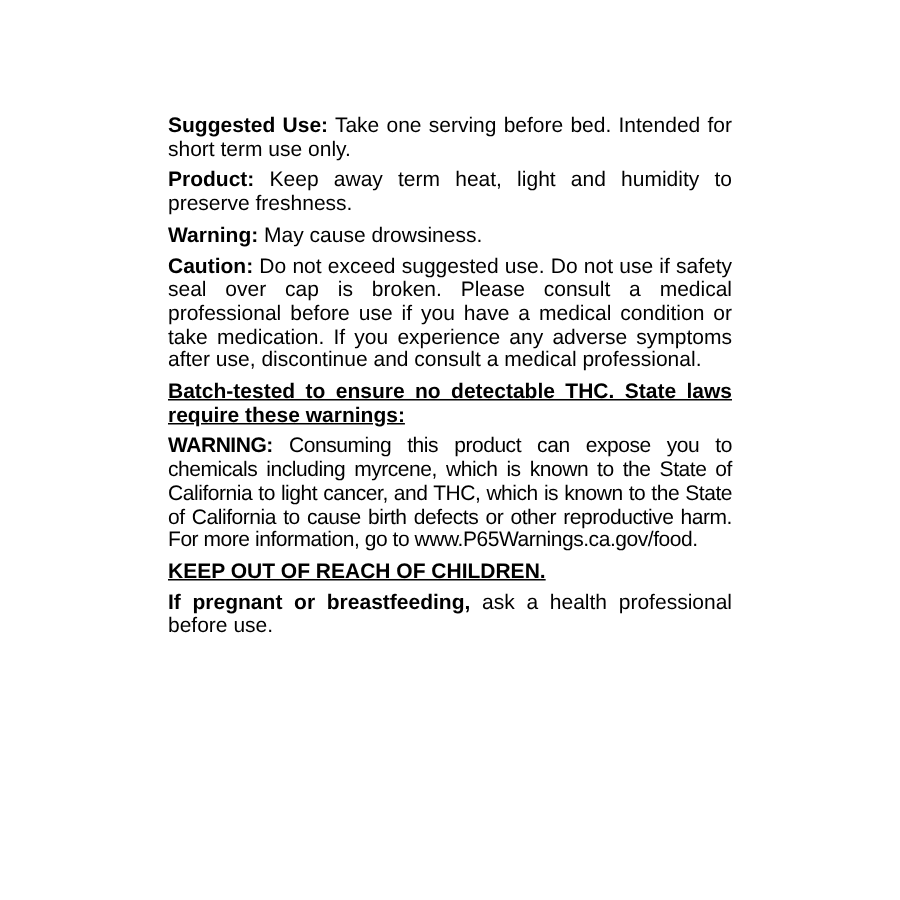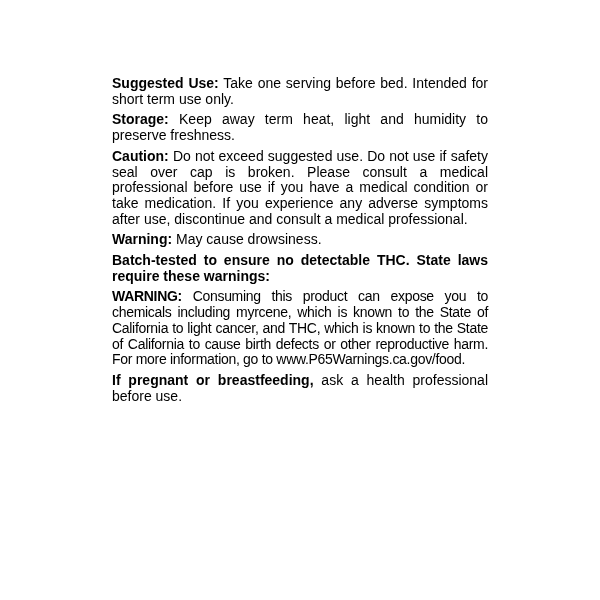--- a/index.html
+++ b/index.html
@@ -28,43 +28,45 @@
     line-height: 15.7px;
     text-align: justify;
     color: #000000;
     margin: 0 0 5px 0;
   }
   .label-text-block p .lead {
     font-weight: bold;
   }
   .label-text-block p.all-bold {
     font-weight: bold;
+    text-decoration: underline;
   }
   .label-text-block p.condensed {
     letter-spacing: -0.3px;
   }
 </style>
 </head>
 <body>
 
 <div class="label-canvas">
   <div class="label-text-block">
 
     <p><span class="lead">Suggested Use:</span><span> Take one serving before bed. Intended for short term use only.</span></p>
 
-    <p><span class="lead">Storage:</span><span> Keep away term heat, light and humidity to preserve freshness.</span></p>
+    <p><span class="lead">Product:</span><span> Keep away term heat, light and humidity to preserve freshness.</span></p>
+
+    <p><span class="lead">Warning:</span><span> May cause drowsiness.</span></p>
 
     <p><span class="lead">Caution:</span><span> Do not exceed suggested use. Do not use if safety seal over cap is broken. Please consult a medical professional before use if you have a medical condition or take medication. If you experience any adverse symptoms after use, discontinue and consult a medical professional.</span></p>
-
-    <p><span class="lead">Warning:</span><span> May cause drowsiness.</span></p>
 
     <p class="all-bold"><span>Batch-tested to ensure no detectable THC. State laws require these warnings:</span></p>
 
     <p class="condensed"><span class="lead">WARNING:</span><span> Consuming this product can expose you to chemicals including myrcene, which is known to the State of California to light cancer, and THC, which is known to the State of California to cause birth defects or other reproductive harm. For more information, go to www.P65Warnings.ca.gov/food.</span></p>
 
 
 
+    <p class="all-bold"><span>KEEP OUT OF REACH OF CHILDREN.</span></p>
 
     <p><span class="lead">If pregnant or breastfeeding,</span><span> ask a health professional before use.</span></p>
 
 
   </div>
 </div>
 
 </body></html>

